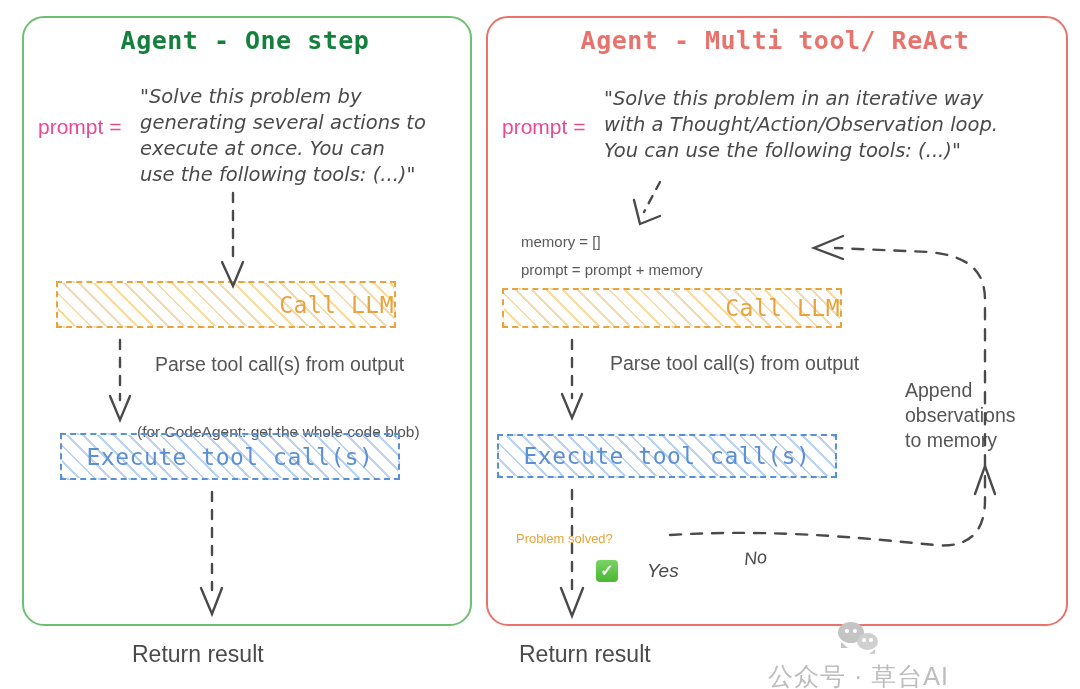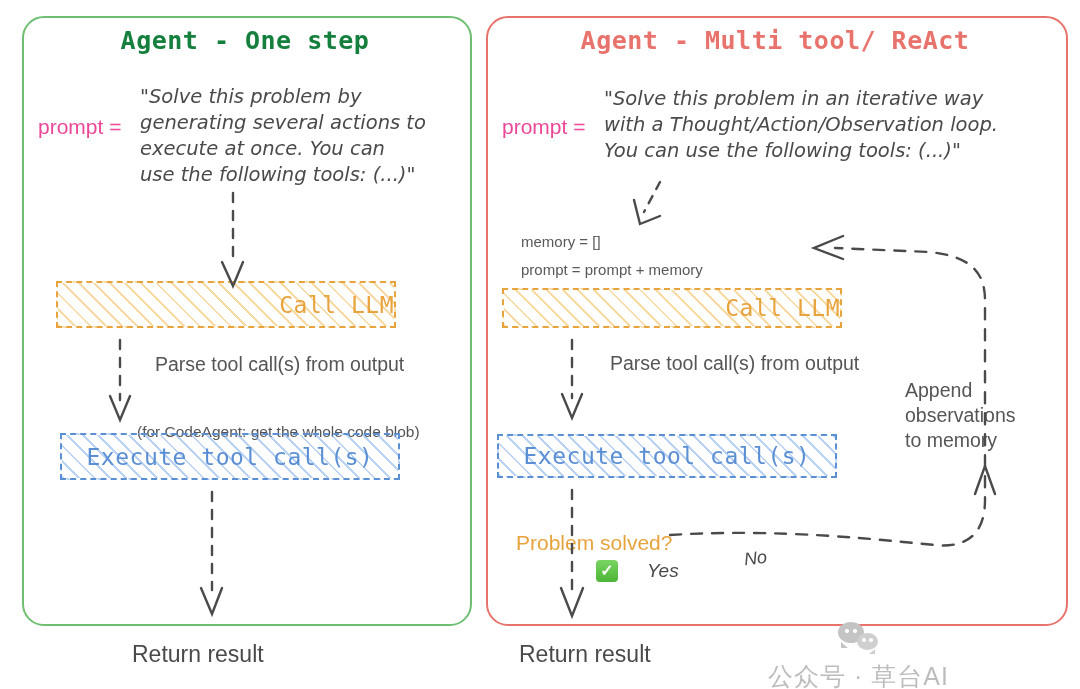--- a/index.html
+++ b/index.html
@@ -118,21 +118,21 @@
 
   .return-label{
     position:absolute;
     font-size:23px;
     color:#4a4a4a;
     white-space:nowrap;
   }
 
   .decision{
     position:absolute;
-    font-size:21px;
+    font-size:13px;
     color:#e8a33d;
     white-space:nowrap;
   }
 
   .yes-wrap{
     position:absolute;
     display:flex;
     align-items:center;
     gap:7px;
   }

